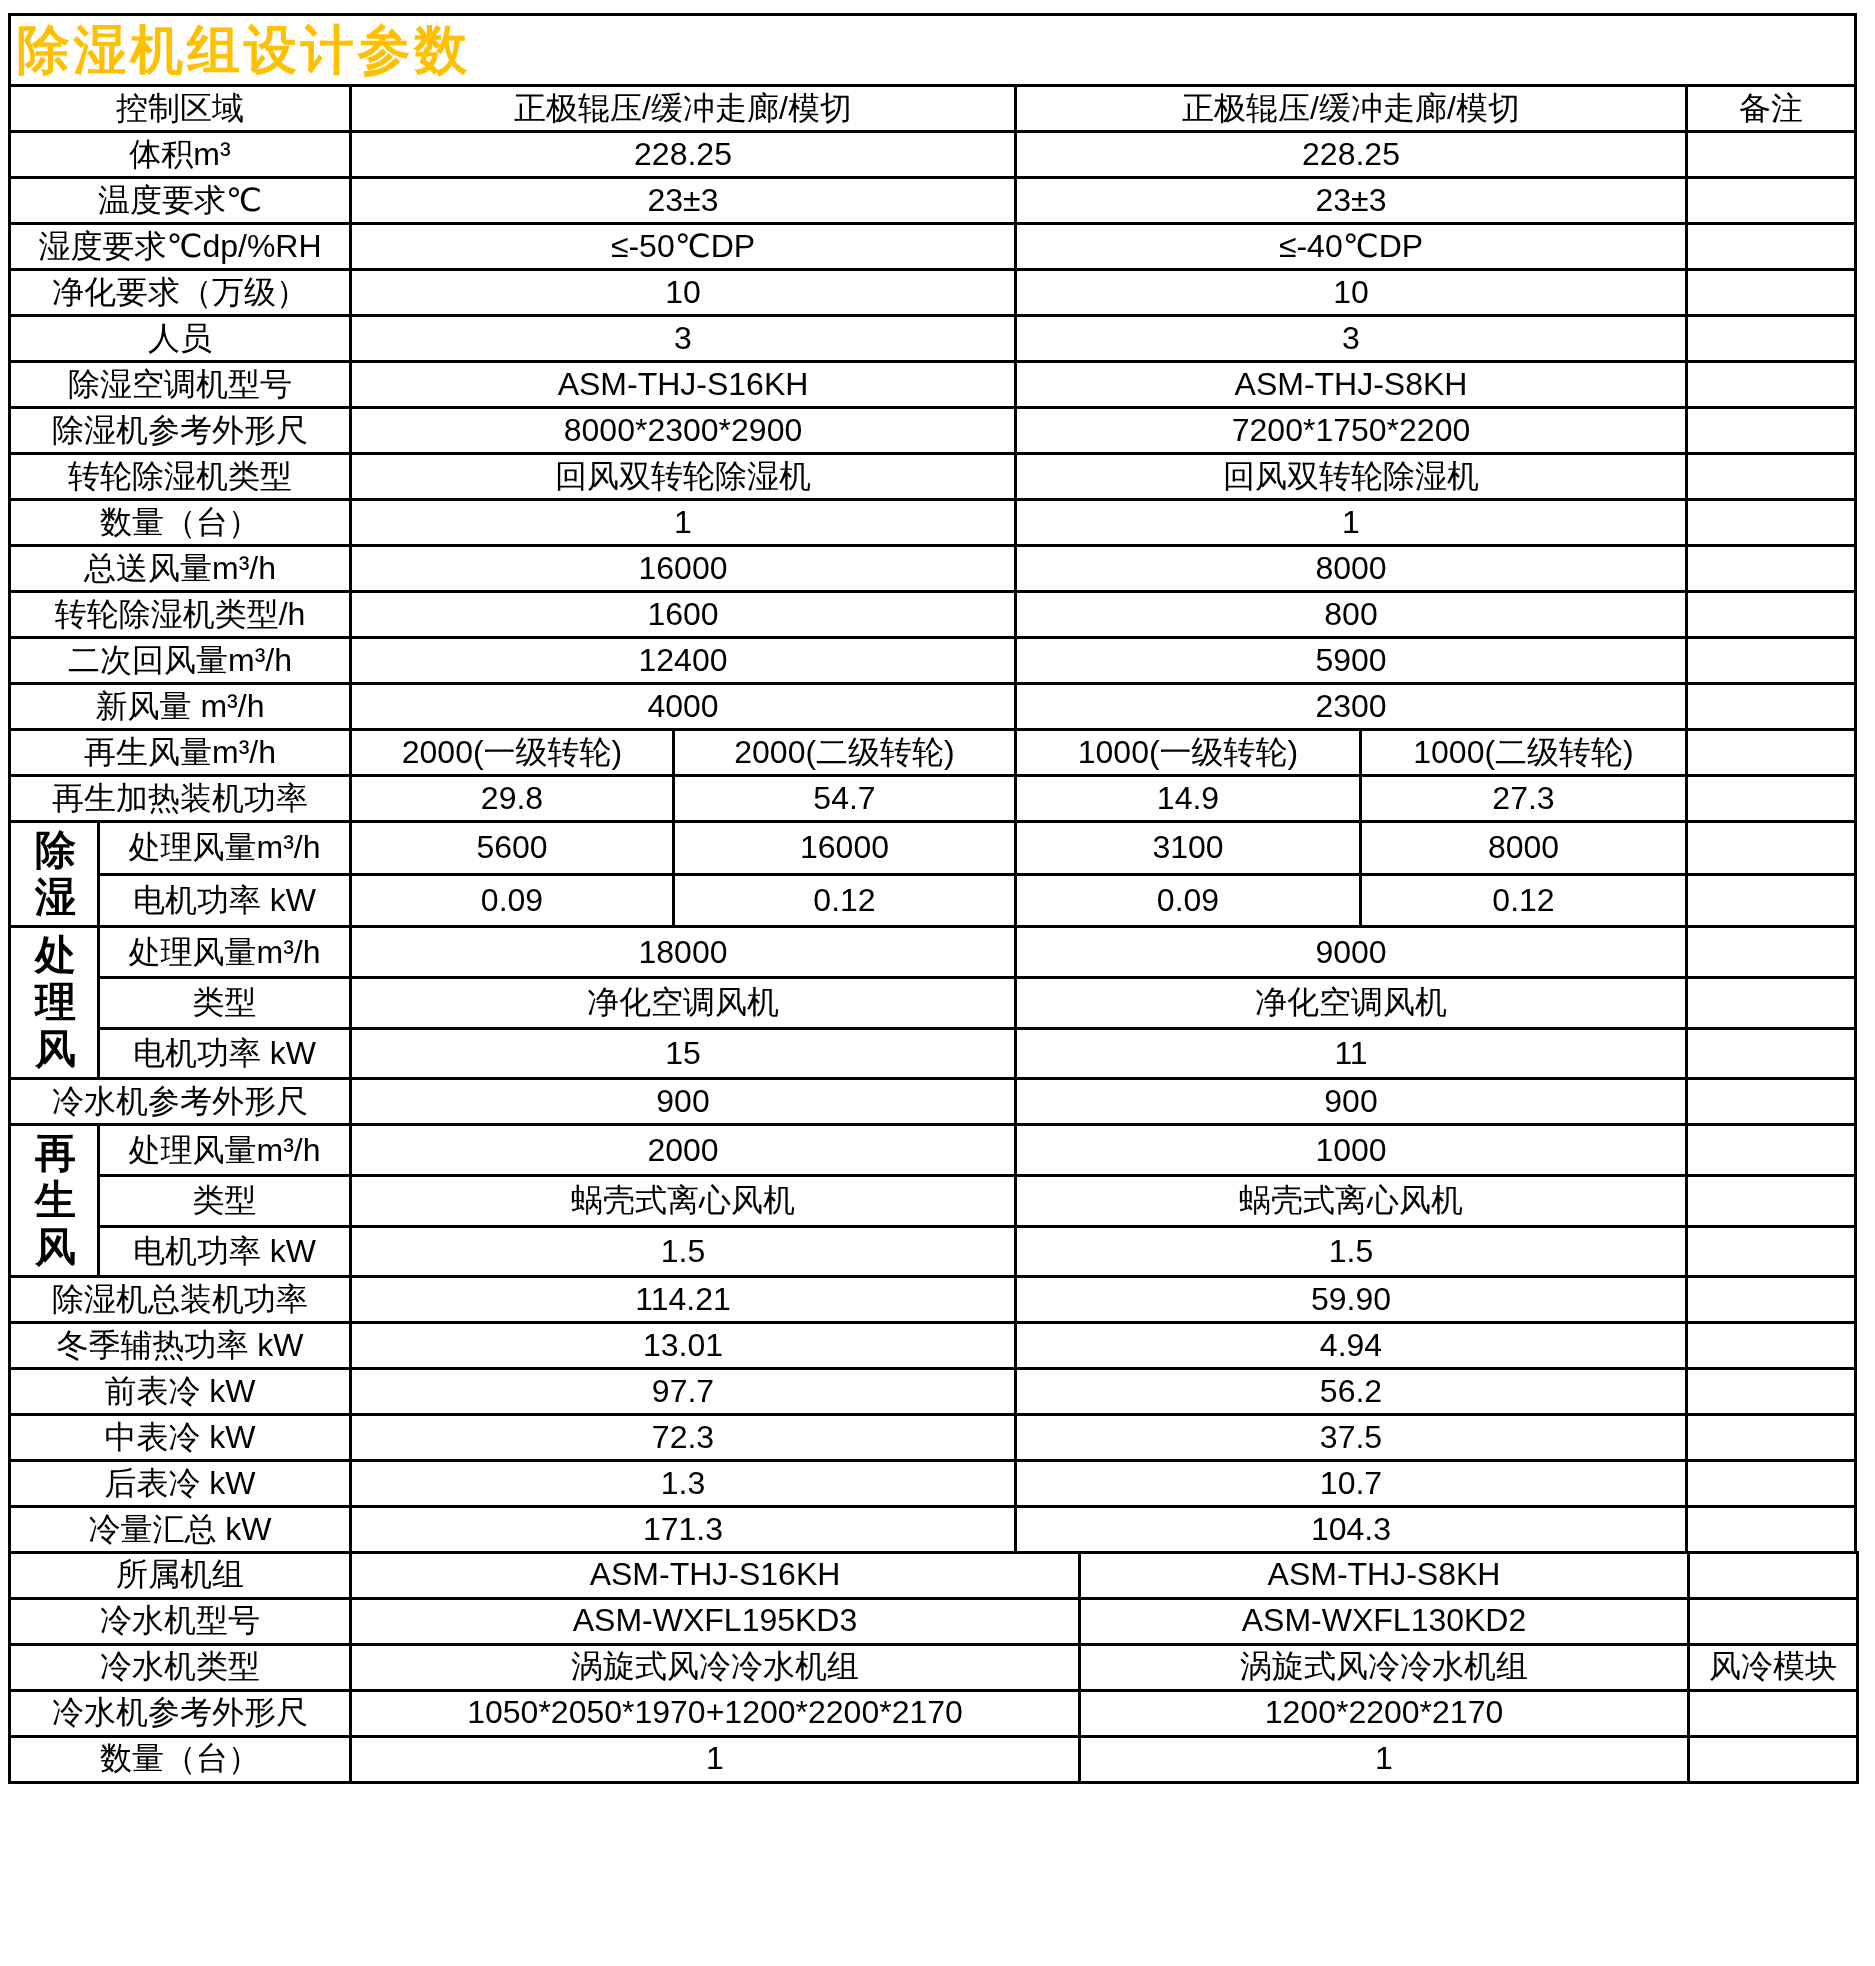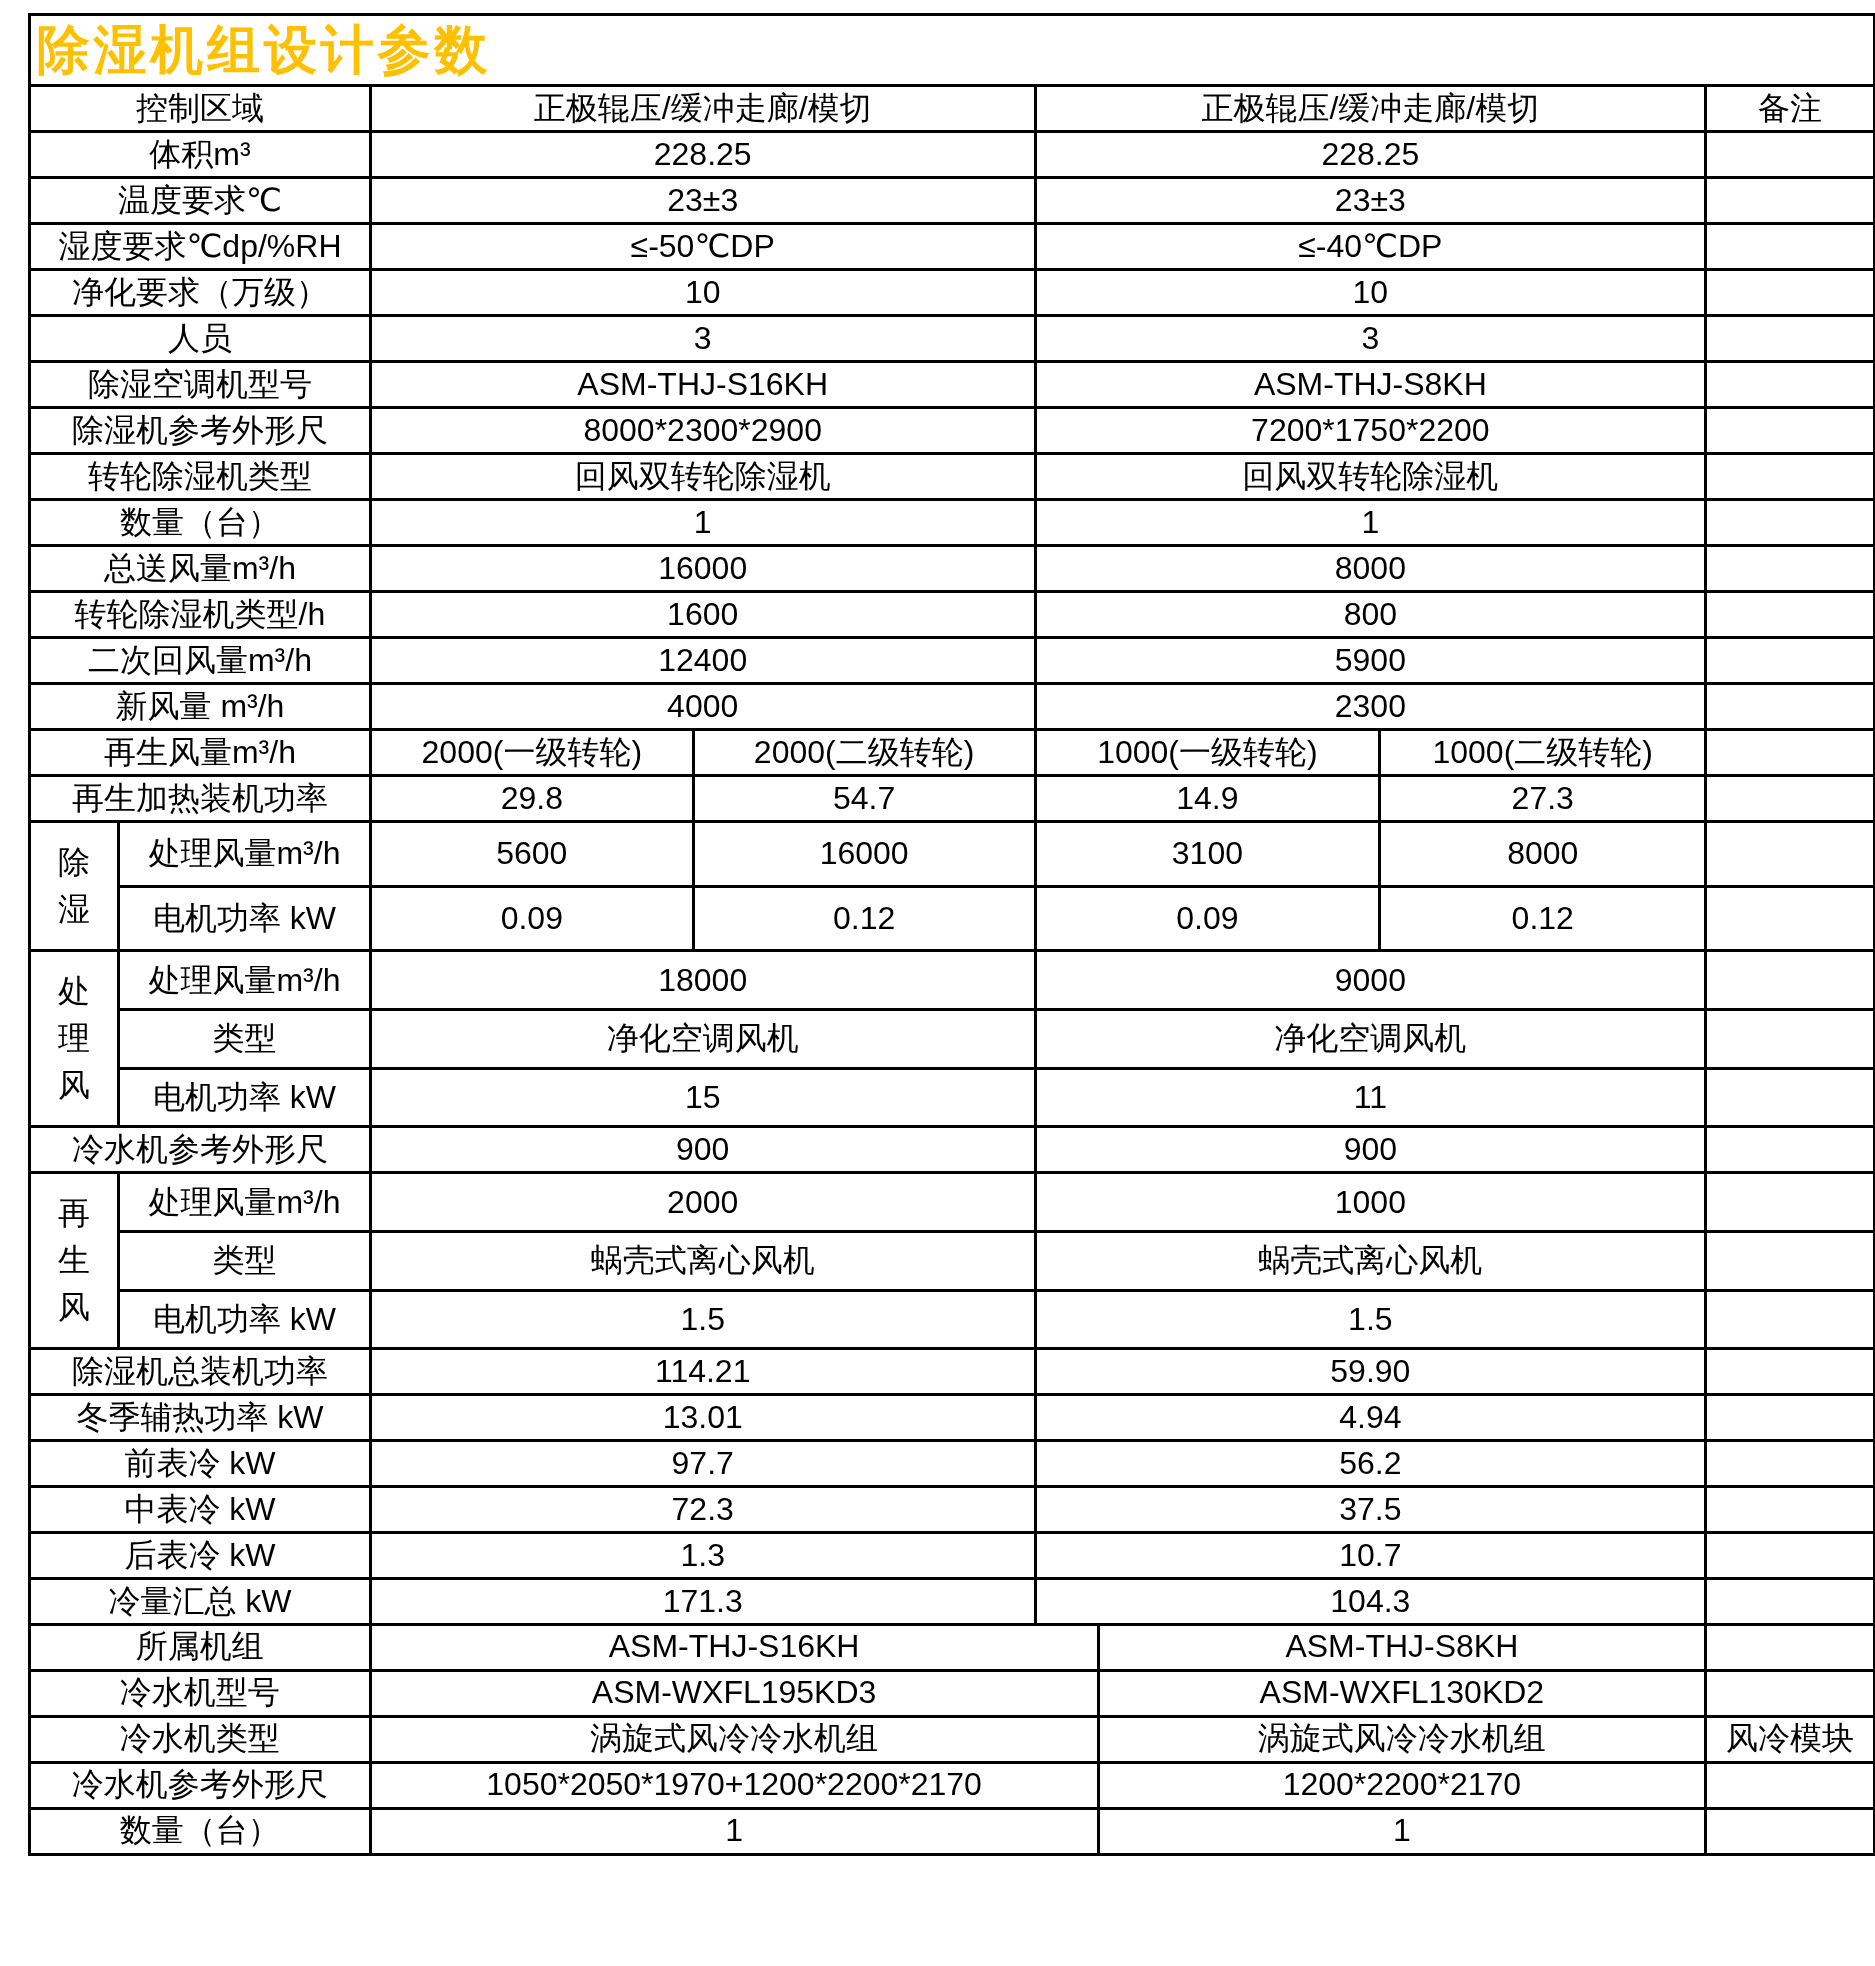--- a/index.html
+++ b/index.html
@@ -7,21 +7,21 @@
     position: relative;
     width: 1876px;
     height: 1967px;
     background: #ffffff;
     overflow: hidden;
     font-family: "Liberation Sans", "DejaVu Sans", sans-serif;
     color: #000000;
   }
   .sheet {
     position: absolute;
-    left: 28px;
+    left: 8px;
     top: 13.3px;
   }
   table {
     border-collapse: collapse;
     table-layout: fixed;
   }
   table.t2 { margin-top: -3.8px; }
   td {
     border: 3.8px solid #000000;
     padding: 0;
@@ -40,25 +40,26 @@
     padding-left: 5.7px;
     font-size: 53px;
     font-weight: bold;
     color: #FFC000;
     letter-spacing: 3.8px;
   }
   td.lbl { }
   td.grp { }
   .vtext {
     width: 38px;
-    margin: 16px auto;
+    margin: 4px auto;
     line-height: 47px;
     word-break: break-all;
     white-space: normal;
-    font-size: 32px;
+    font-size: 41px;
+    font-weight: bold;
   }
 </style>
 </head>
 <body>
 
 <div class="page">
   <div class="sheet">
 
     <table class="t1">
       <colgroup>

